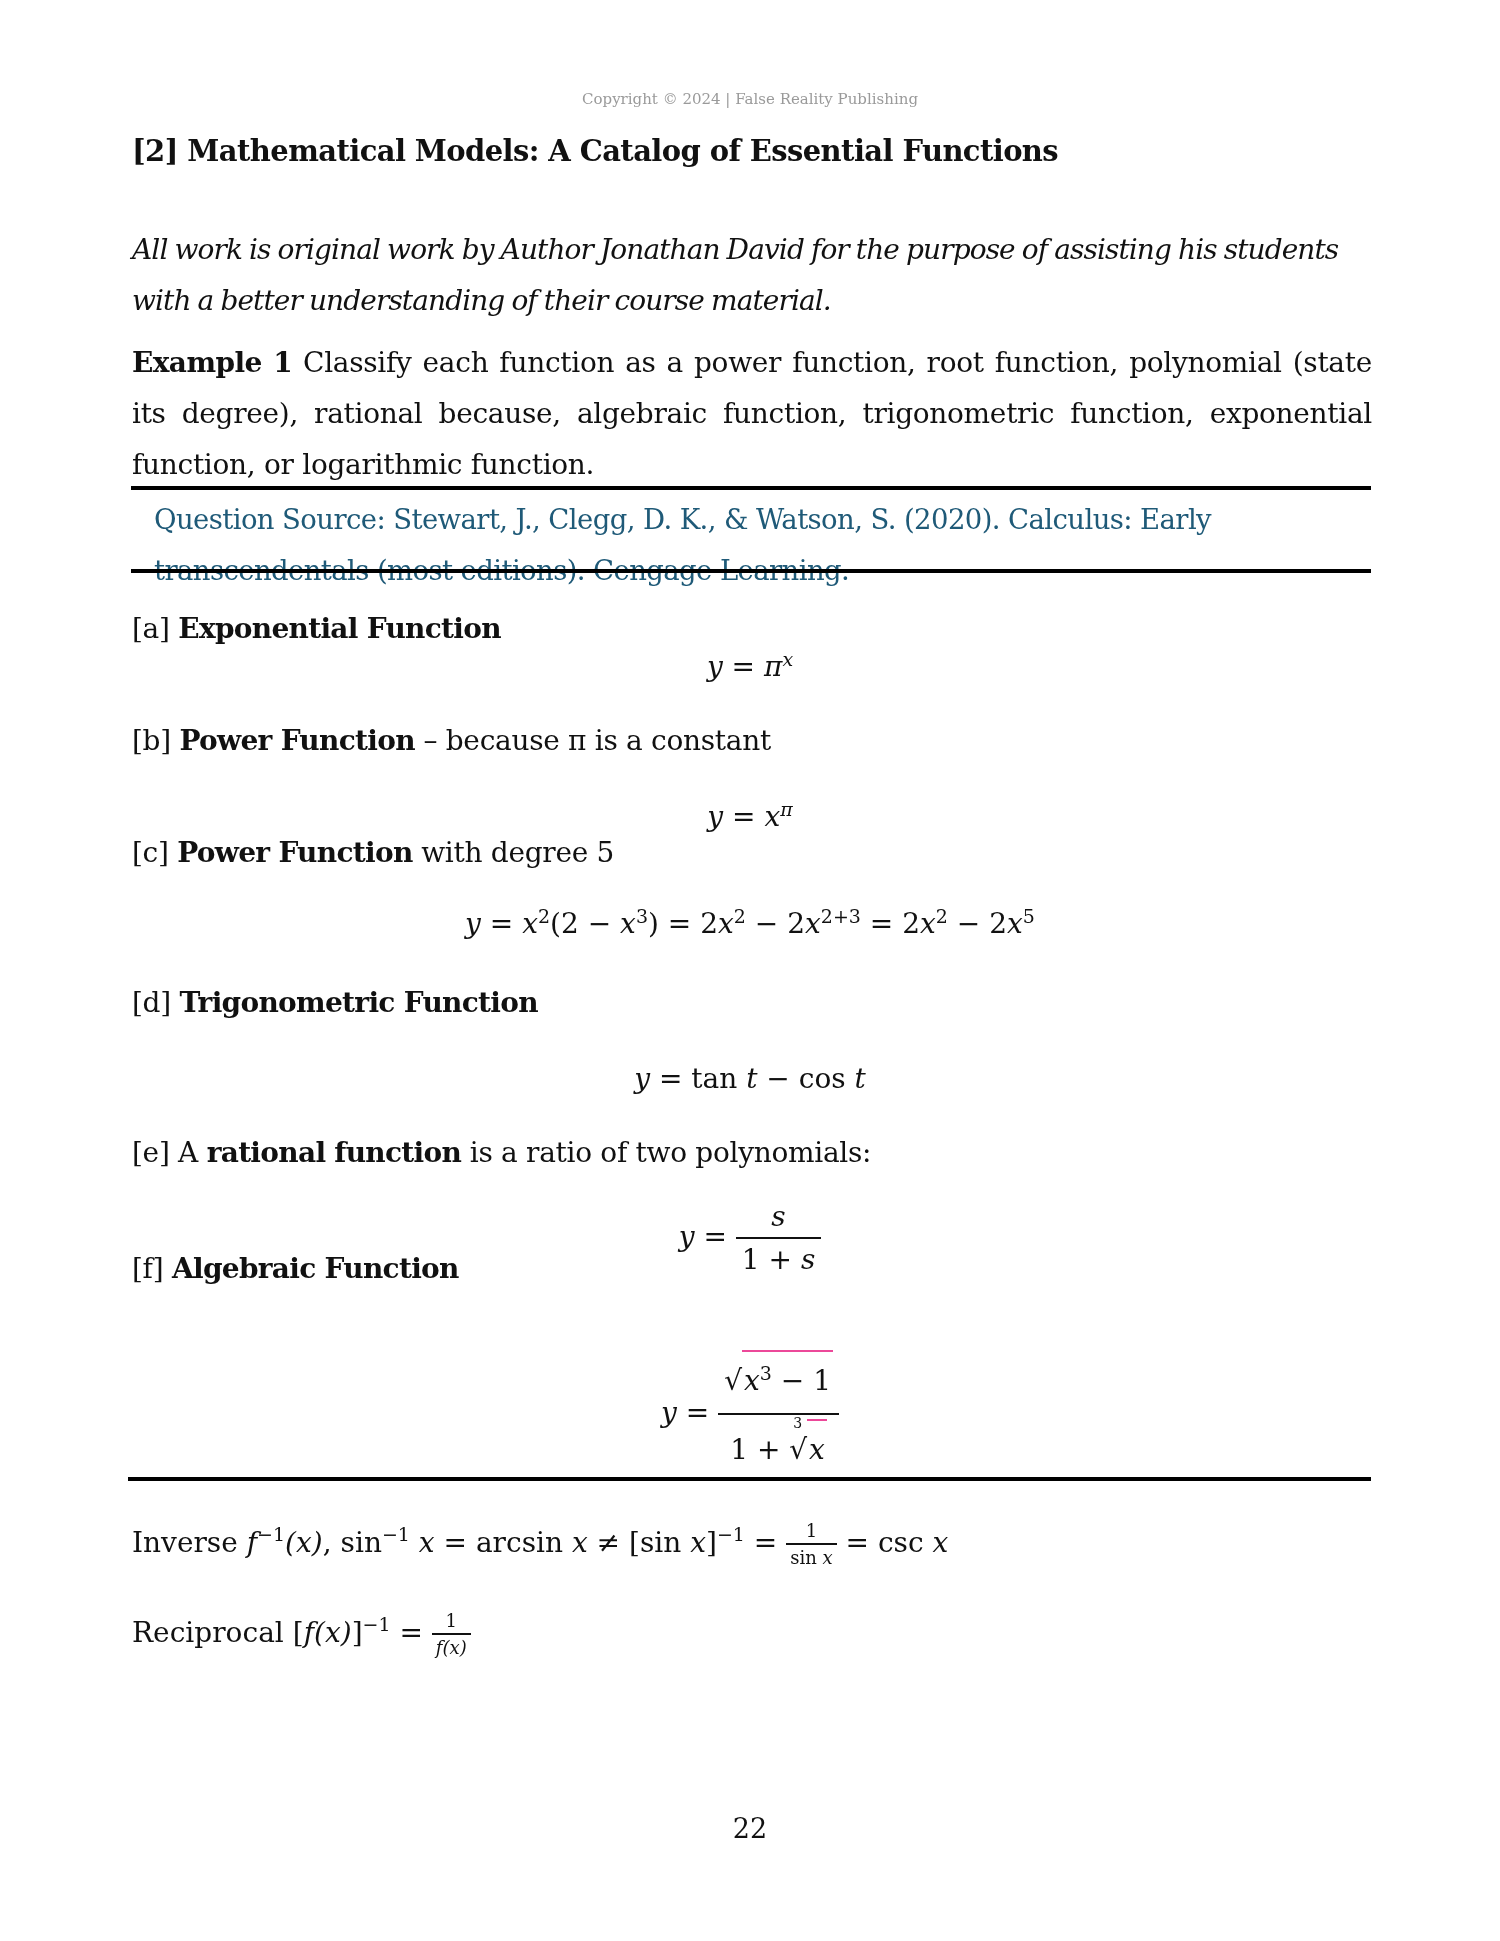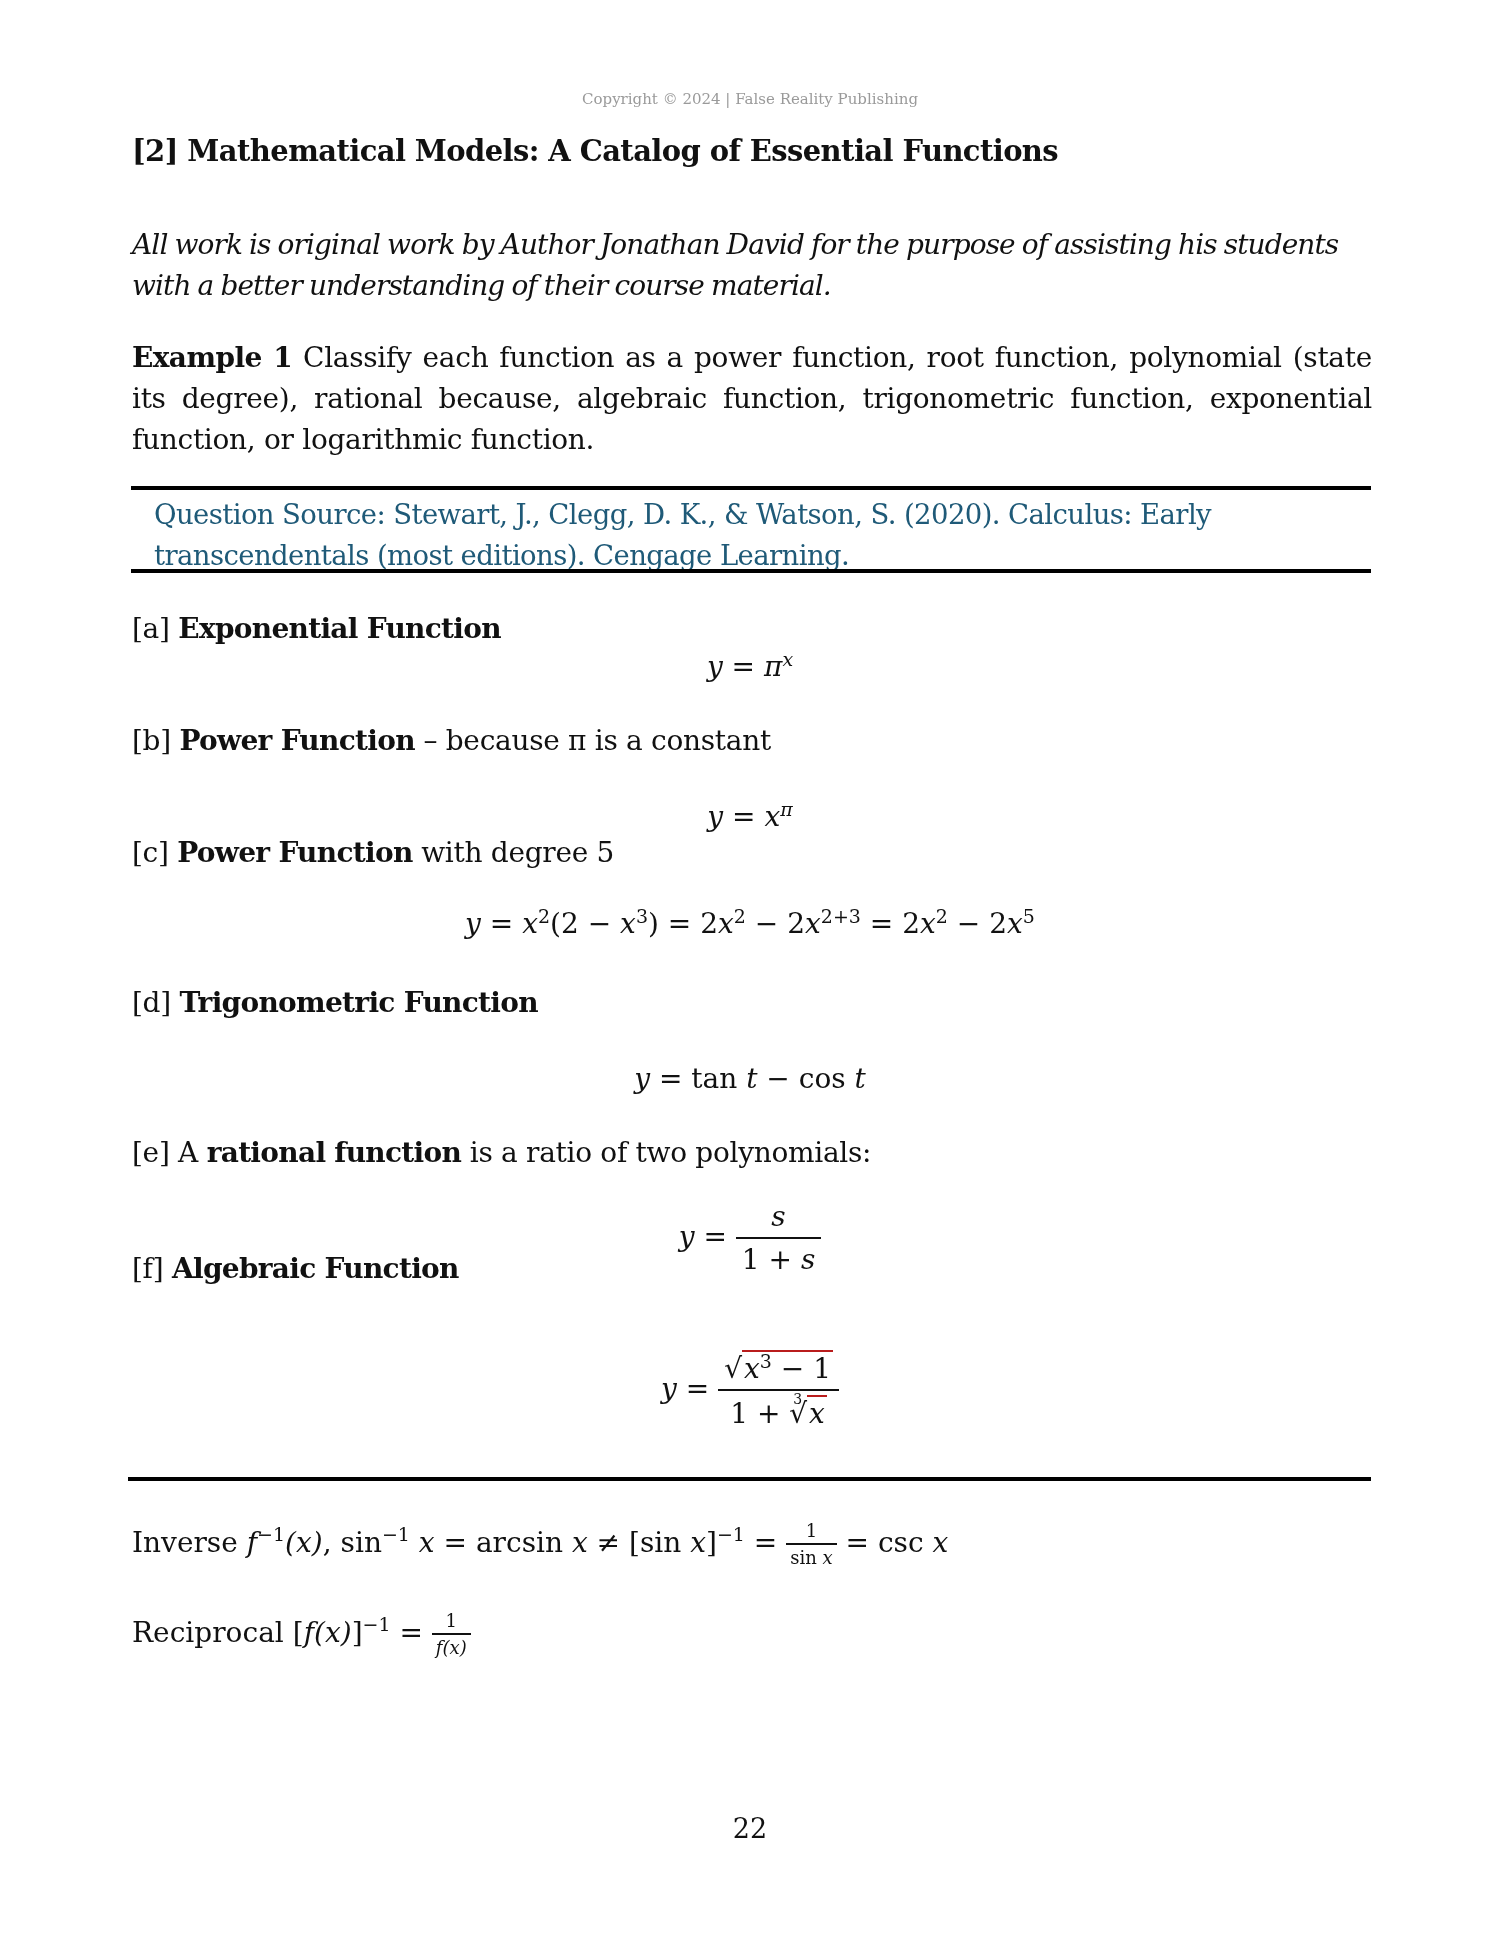--- a/index.html
+++ b/index.html
@@ -1,41 +1,41 @@
 <!DOCTYPE html>
 <html><head>
 <meta charset="utf-8">
 <style>
   html, body { margin:0; padding:0; background:#ffffff; }
   body { width:1500px; height:1941px; position:relative; overflow:hidden;
          font-family:"DejaVu Serif", serif; color:#111; }
   .abs { position:absolute; }
   .copyright { left:0; width:1500px; top:90px; text-align:center; font-size:15px; color:#9a9a9a; }
   .title { left:132px; top:134px; font-size:29px; font-weight:bold; letter-spacing:-0.6px; }
-  .para { left:132px; width:1240px; font-size:28px; line-height:41px; }
+  .para { left:132px; width:1240px; font-size:28px; line-height:51px; }
   .italic { font-style:italic; top:224px; letter-spacing:-0.9px; word-spacing:-1px; }
   .example { top:337px; text-align:justify; text-align-last:left; letter-spacing:-0.3px; }
   .example b { letter-spacing:-0.6px; }
   .rule { left:131px; width:1240px; height:4px; background:#000; }
   .source { top:494px; color:#1f5a78; letter-spacing:-0.6px; font-size:27.5px;margin-left:22px; }
   .label { left:132px; font-size:28px; letter-spacing:-0.3px; }
   .label b { letter-spacing:-0.7px; }
   .eq { font-family:"DejaVu Serif", serif; font-size:28px; white-space:nowrap; }
   .eq i { font-style:italic; }
   .center { left:0; width:1500px; text-align:center; }
   sup { font-size:19px; vertical-align:0.55em; line-height:0; }
   .frac { display:inline-flex; flex-direction:column; align-items:center; vertical-align:middle; }
   .frac .num { padding:0 6px 4px 6px; }
   .frac .bar { height:2px; background:#111; align-self:stretch; }
   .frac .den { padding:4px 6px 0 6px; }
   .small-frac { font-size:18px; }
   .small-frac .num { padding:0 4px 2px 4px; }
   .small-frac .den { padding:2px 4px 0 4px; }
   .sqrt { display:inline-block; position:relative; }
-  .sqrt .rad { border-top:2px solid #b91c1c; padding:0 2px; display:inline-block; }
+  .sqrt .rad { border-top:2px solid #ec4899; padding:12px 2px; display:inline-block; }
   .sqrt .idx { position:absolute; left:4px; top:-4px; font-size:14px; }
   .pagenum { left:0; width:1500px; text-align:center; top:1813px; font-size:27px; }
 </style>
 </head>
 <body>
 
 <div class="abs copyright">Copyright © 2024 | False Reality Publishing</div>
 
 <div class="abs title">[2] Mathematical Models: A Catalog of Essential Functions</div>
 

